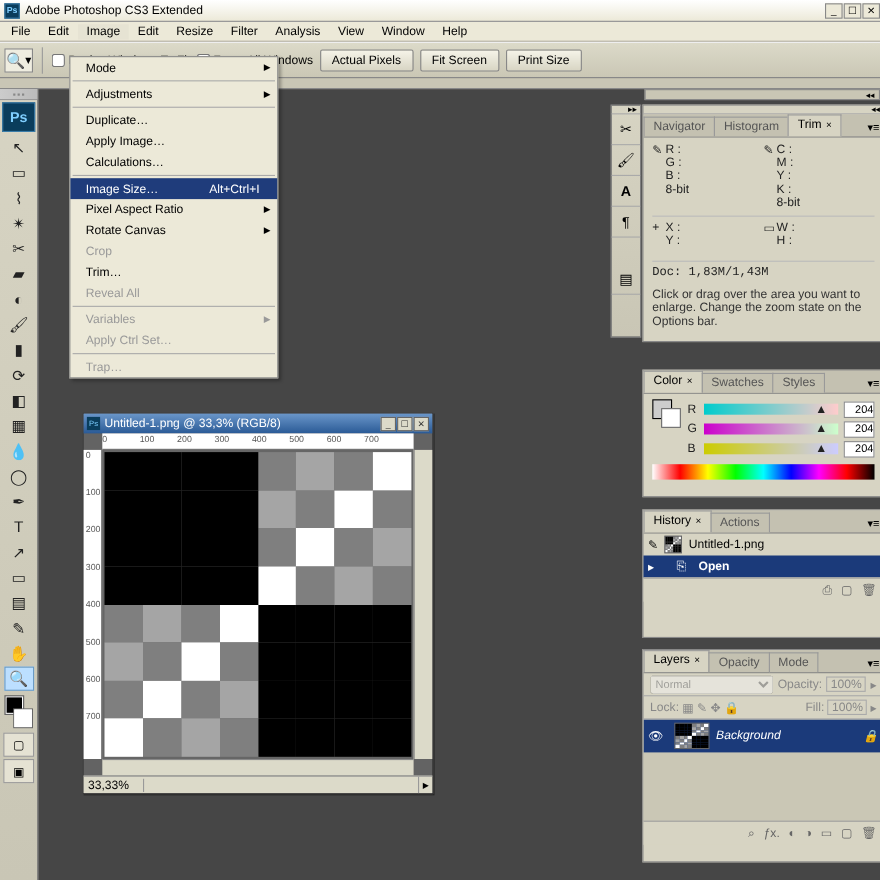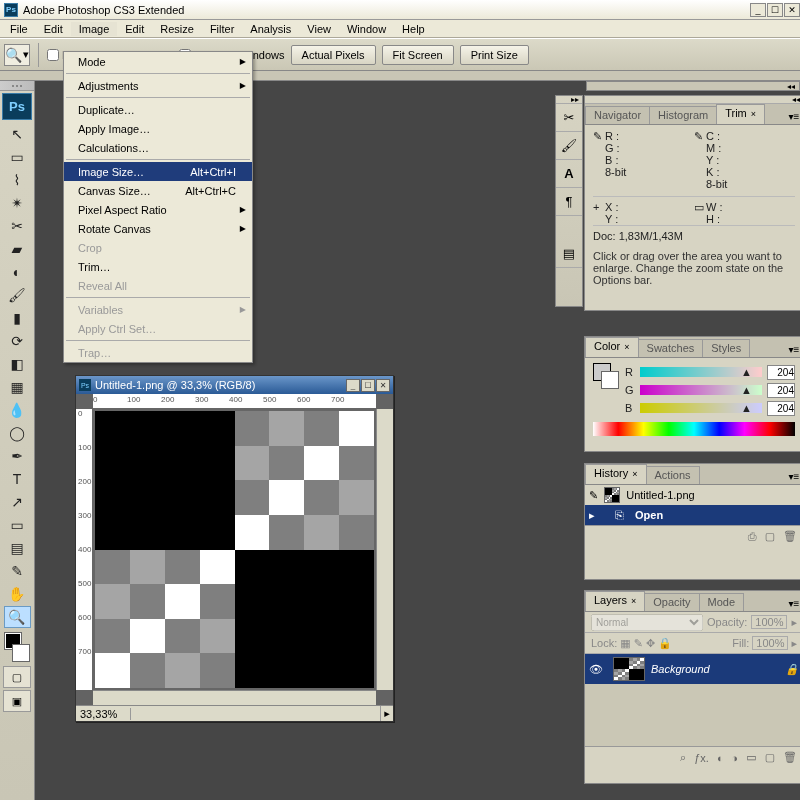--- a/index.html
+++ b/index.html
@@ -184,24 +184,20 @@
   <div class="mi sub">Adjustments</div>
   <hr>
   <div class="mi">Duplicate…</div>
   <div class="mi">Apply Image…</div>
   <div class="mi">Calculations…</div>
   <hr>
   <div class="mi hl">
       <span>Image Size…</span>
       <span class="sc">Alt+Ctrl+I</span>
     </div>
-  <div class="mi">
-      <span>Canvas Size…</span>
-      <span class="sc">Alt+Ctrl+C</span>
-    </div>
   <div class="mi sub">Pixel Aspect Ratio</div>
   <div class="mi sub">Rotate Canvas</div>
   <div class="mi dis">Crop</div>
   <div class="mi">Trim…</div>
   <div class="mi dis">Reveal All</div>
   <hr>
   <div class="mi sub dis">Variables</div>
   <div class="mi dis">Apply Ctrl Set…</div>
   <hr>
   <div class="mi dis">Trap…</div>
@@ -350,21 +346,21 @@
     <div style="display:flex; margin-top:6px; border-top:1px solid #bbb; padding-top:4px;">
       <div style="flex:1; display:flex;">
           <span style="width:12px;">+</span>
           <div><span>X :</span><br><span>Y :</span></div>
         </div>
       <div style="flex:1; display:flex;">
           <span style="width:12px;">▭</span>
           <div><span>W :</span><br><span>H :</span></div>
         </div>
     </div>
-    <div style="margin-top:0; border-top:1px solid #bbb; padding-top:4px;">Doc: 1,83M/1,43M</div>
+    <div style="margin-top:12px; border-top:1px solid #bbb; padding-top:4px;font-family:Liberation Mono, monospace;">Doc: 1,83M/1,43M</div>
     <div style="margin-top:8px; color:#333;">Click or drag over the area you want to enlarge. Change the zoom state on the Options bar.</div>
   </div>
 </div>
 
 <div class="pgroup" style="top:336px; left:584px; height:116px;">
   <div class="tabs">
     <div class="tab act"><span>Color</span><span class="x">×</span></div>
     <div class="tab">Swatches</div>
     <div class="tab">Styles</div>
     <div class="opt">▾≡</div>

